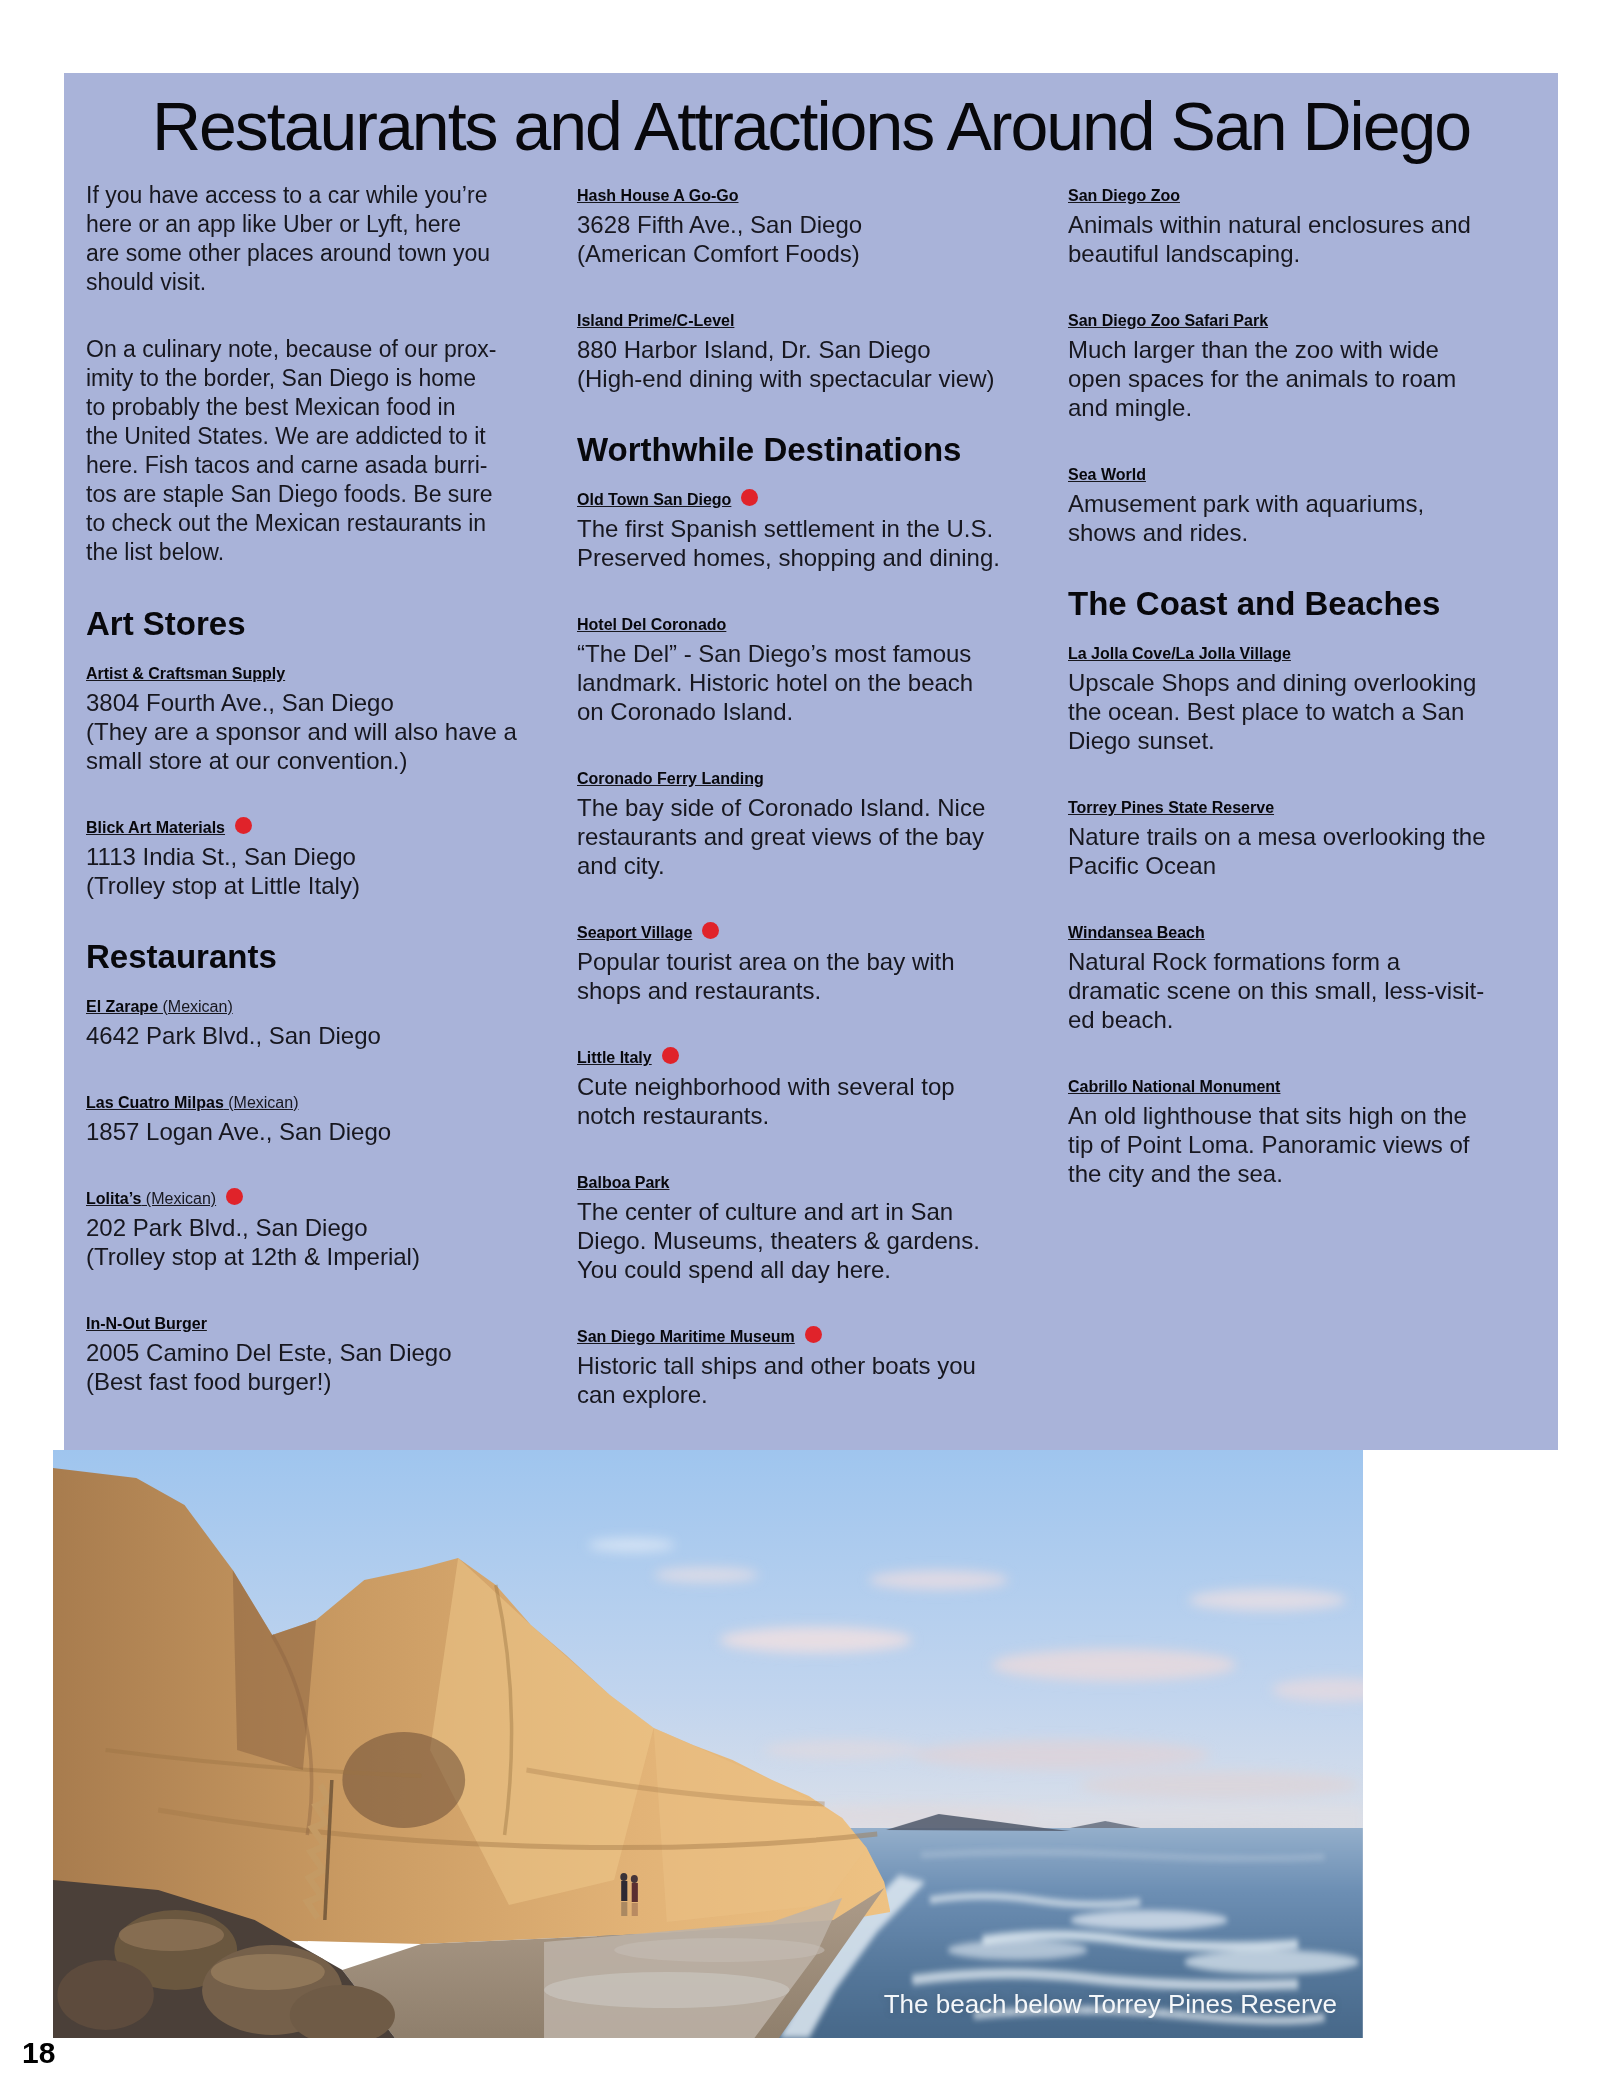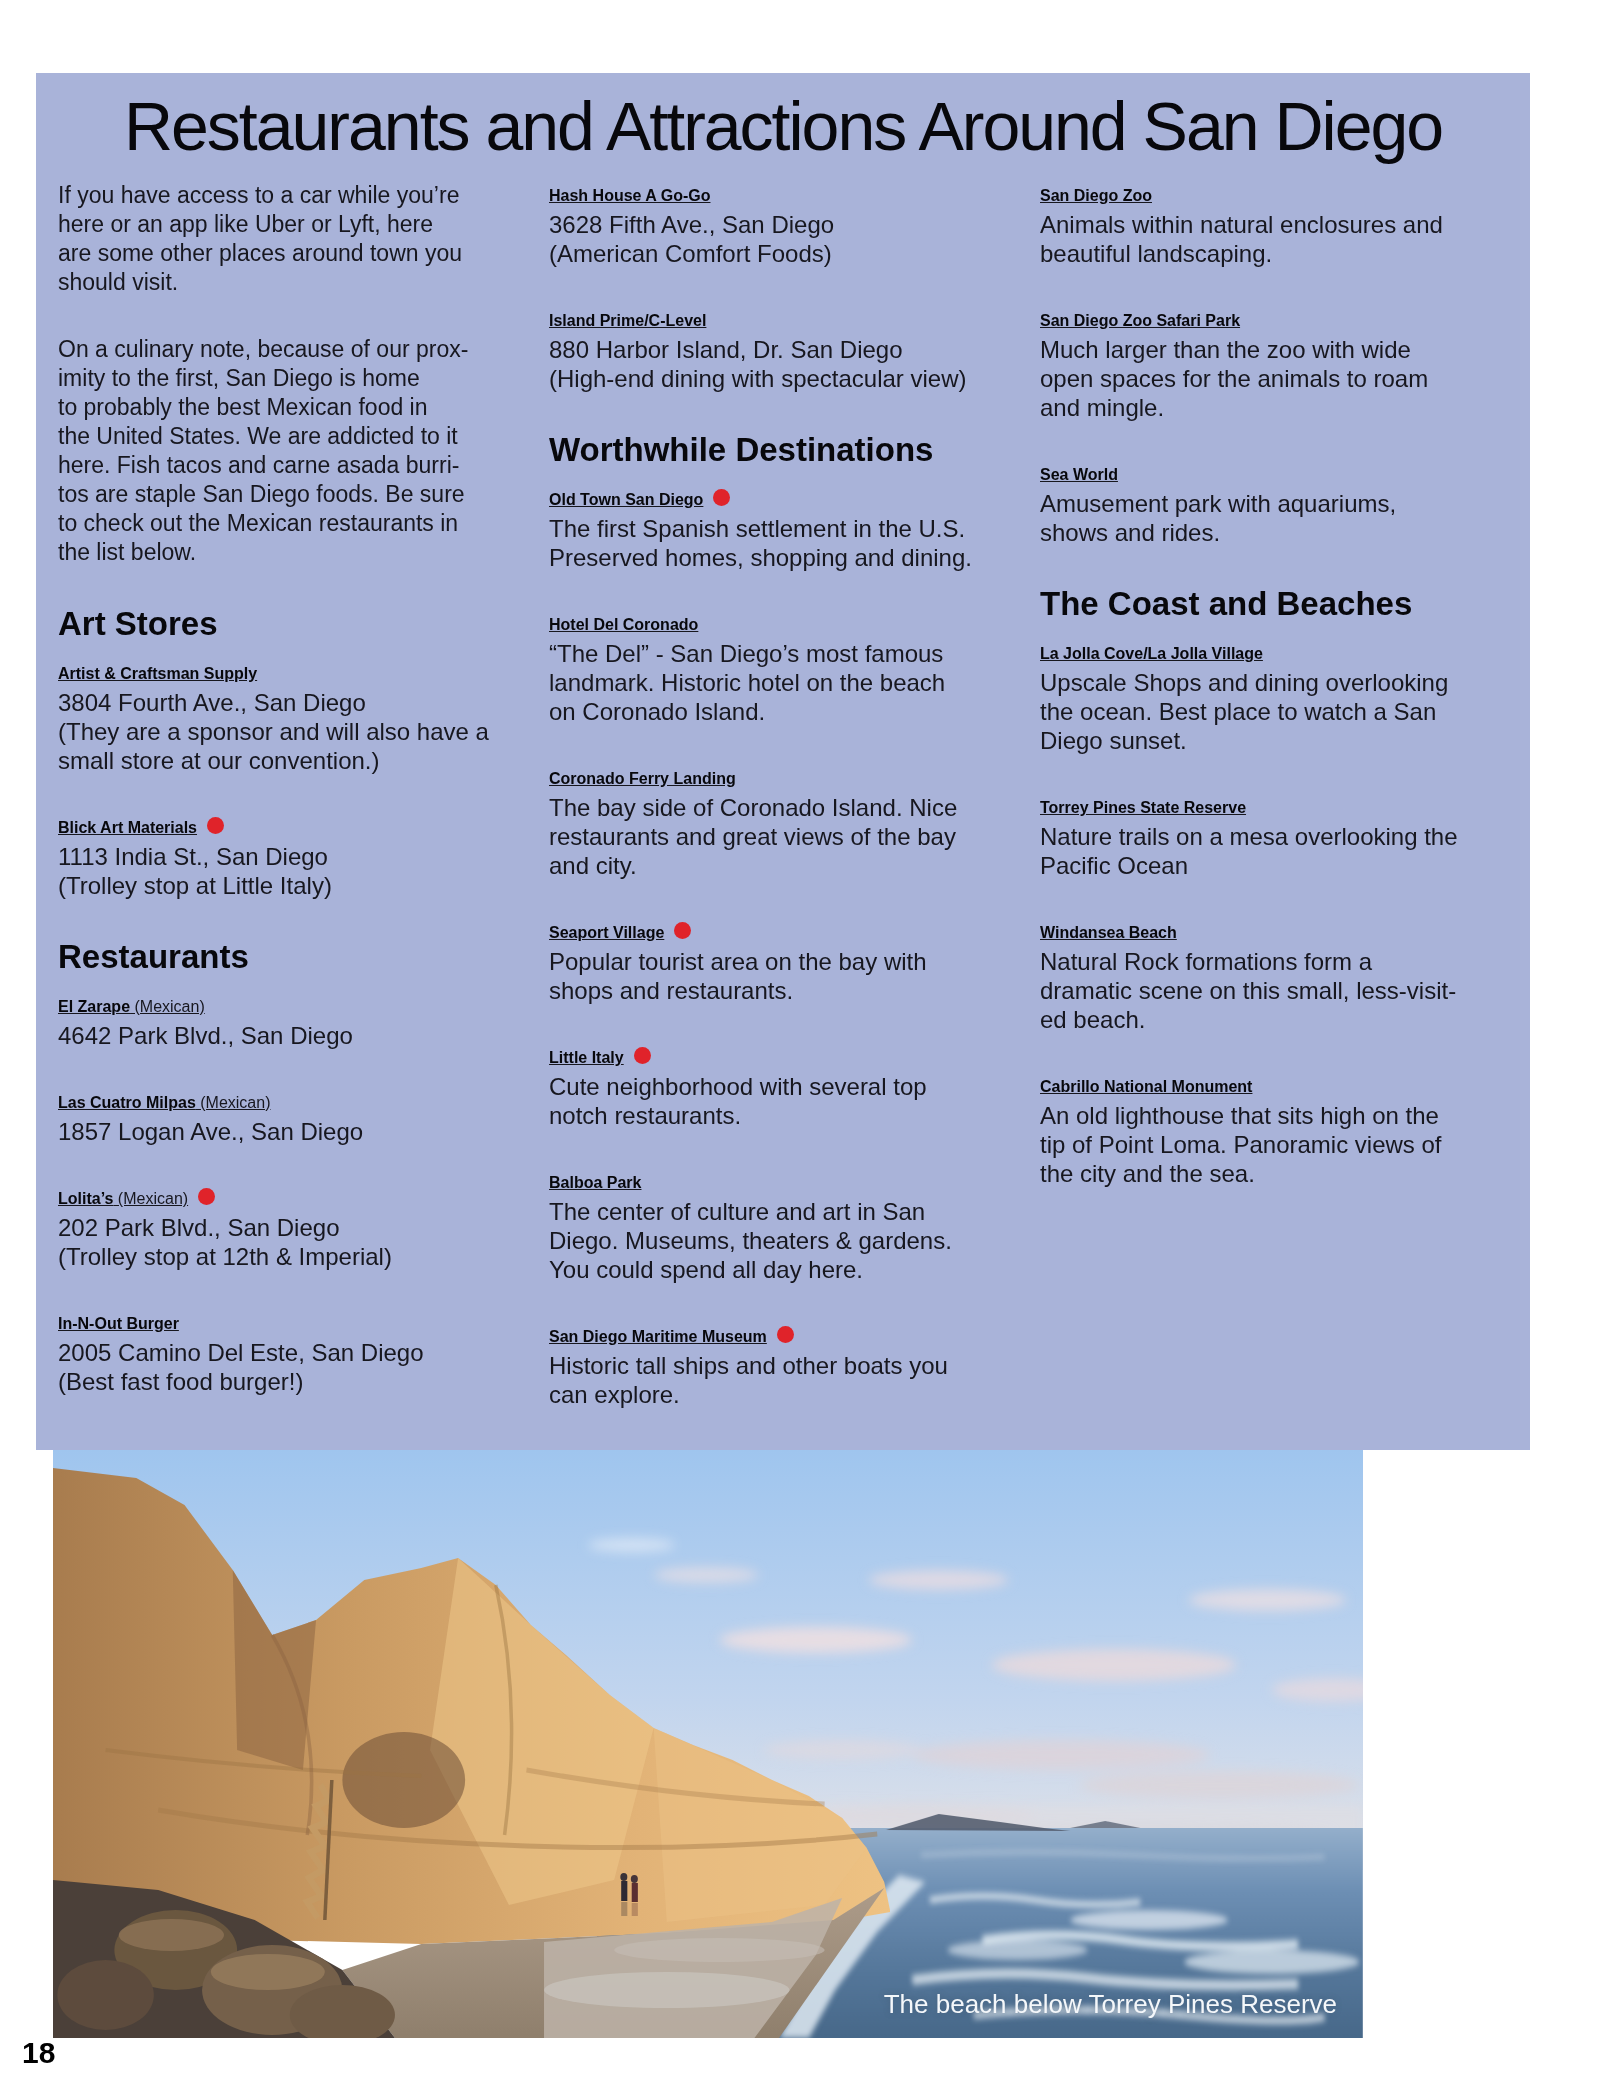--- a/index.html
+++ b/index.html
@@ -11,21 +11,21 @@
   }
   html,body{margin:0;padding:0;}
   body{
     width:1600px;height:2100px;position:relative;
     background:var(--page-bg);
     font-family:"Liberation Sans", sans-serif;
     color:var(--text);
     -webkit-font-smoothing:antialiased;
   }
   .panel{
-    position:absolute;left:36px;top:73px;width:1494px;height:1377px;
+    position:absolute;left:64px;top:73px;width:1494px;height:1377px;
     background:var(--panel-bg);
     overflow:hidden;
   }
   .page-title{
     margin:14px 0 0 0;
     text-align:center;
     font-size:68px;letter-spacing:-2px;font-weight:400;
     color:var(--heading);
     font-family:"Liberation Sans", sans-serif;
   }
@@ -80,21 +80,21 @@
 
 <div class="panel">
   <h1 class="page-title">Restaurants and Attractions Around San Diego</h1>
   <div class="cols">
     <div class="col">
         <p class="para">If you have access to a car while you’re
 here or an app like Uber or Lyft, here
 are some other places around town you
 should visit.</p>
         <p class="para">On a culinary note, because of our prox-
-imity to the first, San Diego is home
+imity to the border, San Diego is home
 to probably the best Mexican food in
 the United States. We are addicted to it
 here. Fish tacos and carne asada burri-
 tos are staple San Diego foods. Be sure
 to check out the Mexican restaurants in
 the list below.</p>
         <h2 class="section-heading">Art Stores</h2>
         <div class="entry">
           <div class="entry-title"><span class="nm">Artist &amp; Craftsman Supply</span></div>
           <div class="entry-body">3804 Fourth Ave., San Diego

